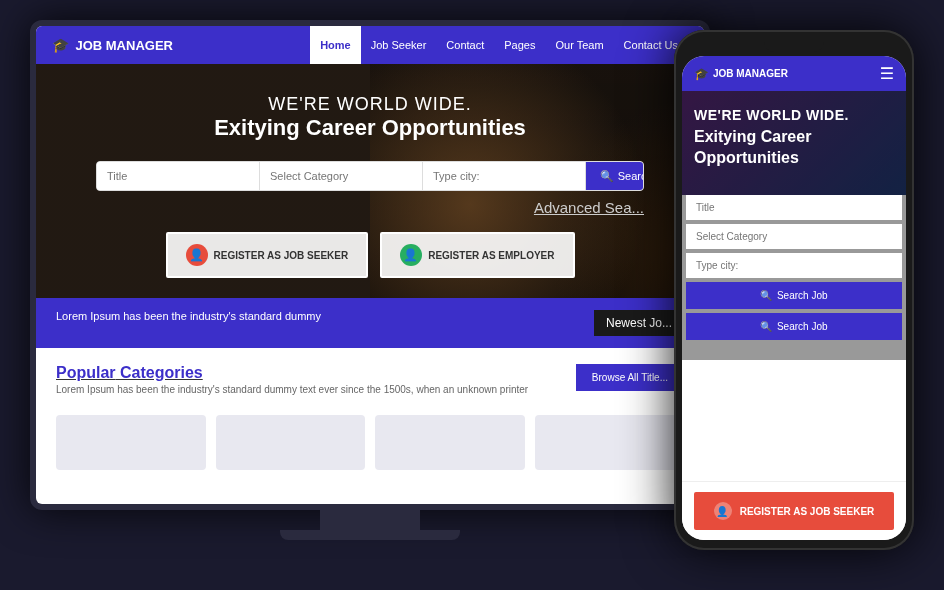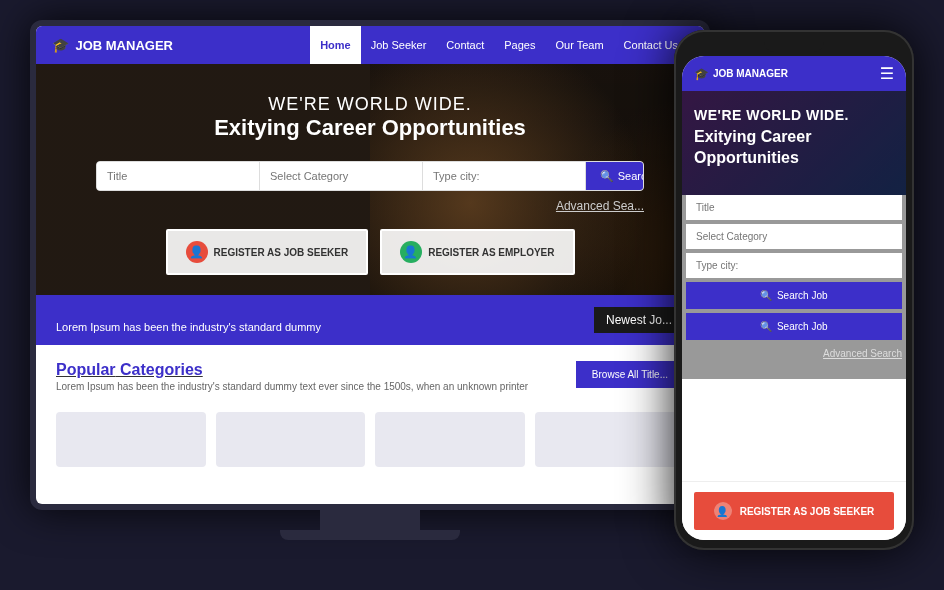--- a/index.html
+++ b/index.html
@@ -150,21 +150,21 @@
       cursor: pointer;
       white-space: nowrap;
       display: flex;
       align-items: center;
       gap: 4px;
     }
     .desk-advanced-link {
       text-align: right;
       margin-right: 40px;
       margin-bottom: 16px;
-      font-size: 12px;
+      font-size: 15px;
       color: #ccc;
       text-decoration: underline;
       cursor: pointer;
     }
     .desk-register-btns {
       display: flex;
       gap: 12px;
       justify-content: center;
       margin-top: 10px;
     }
@@ -193,21 +193,21 @@
     .avatar-red { background: #e74c3c; color: #fff; }
     .avatar-green { background: #27ae60; color: #fff; }
 
     
     .desk-section-bar {
       background: #3c2fc9;
       padding: 12px 20px;
       color: #fff;
       font-size: 11px;
       display: flex;
-      align-items: flex-end;
+      align-items: flex-start;
       justify-content: space-between;
     }
     .desk-newest-btn {
       background: #1a1a1a;
       color: #fff;
       padding: 6px 12px;
       font-size: 12px;
       border: none;
       cursor: pointer;
     }
@@ -568,23 +568,20 @@
         <input class="phone-input" type="text" placeholder="Select Category" style="">
         <input class="phone-input" type="text" placeholder="Type city:" style="">
         <button class="phone-search-btn">
           <span>🔍</span>
           <span>Search Job</span>
         </button>
         <button class="phone-search-btn2">
           <span>🔍</span>
           <span>Search Job</span>
         </button>
-        <span class="phone-advanced-link">
-          <span>Advanced Search</span>
-        </span>
       </div>
 
       <div class="phone-register-bar">
         <button class="phone-reg-btn">
           <div class="phone-avatar">👤</div>
           <span>REGISTER AS JOB SEEKER</span>
         </button>
       </div>
 
     </div>

